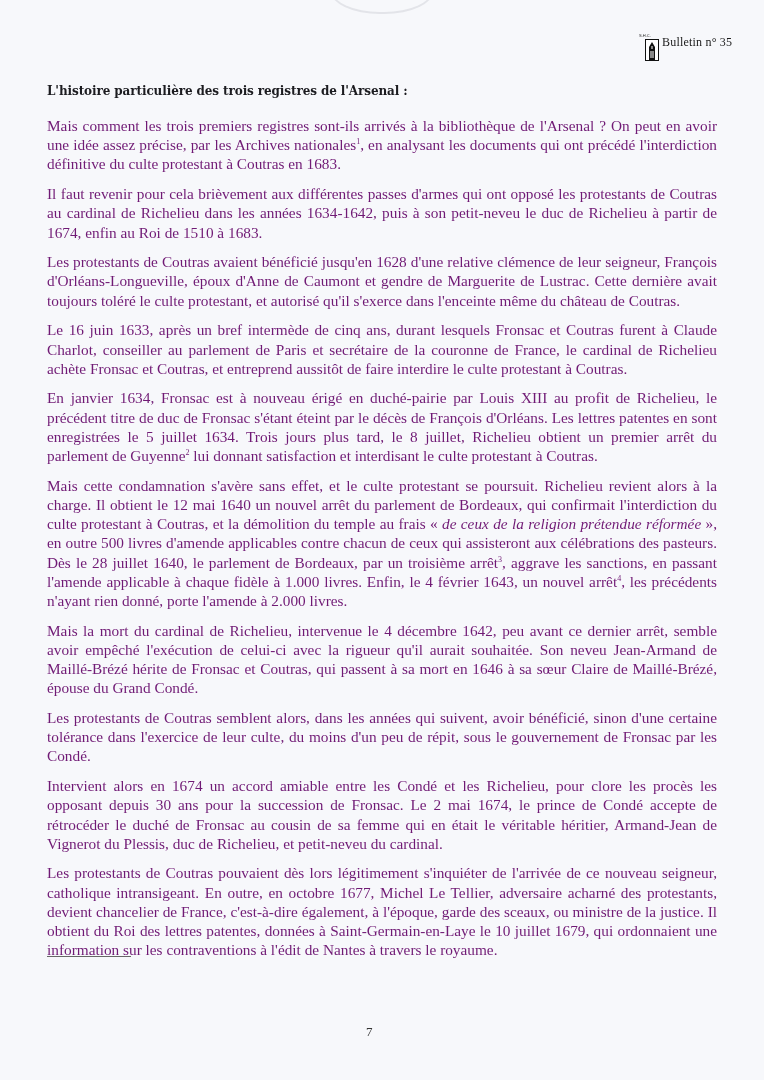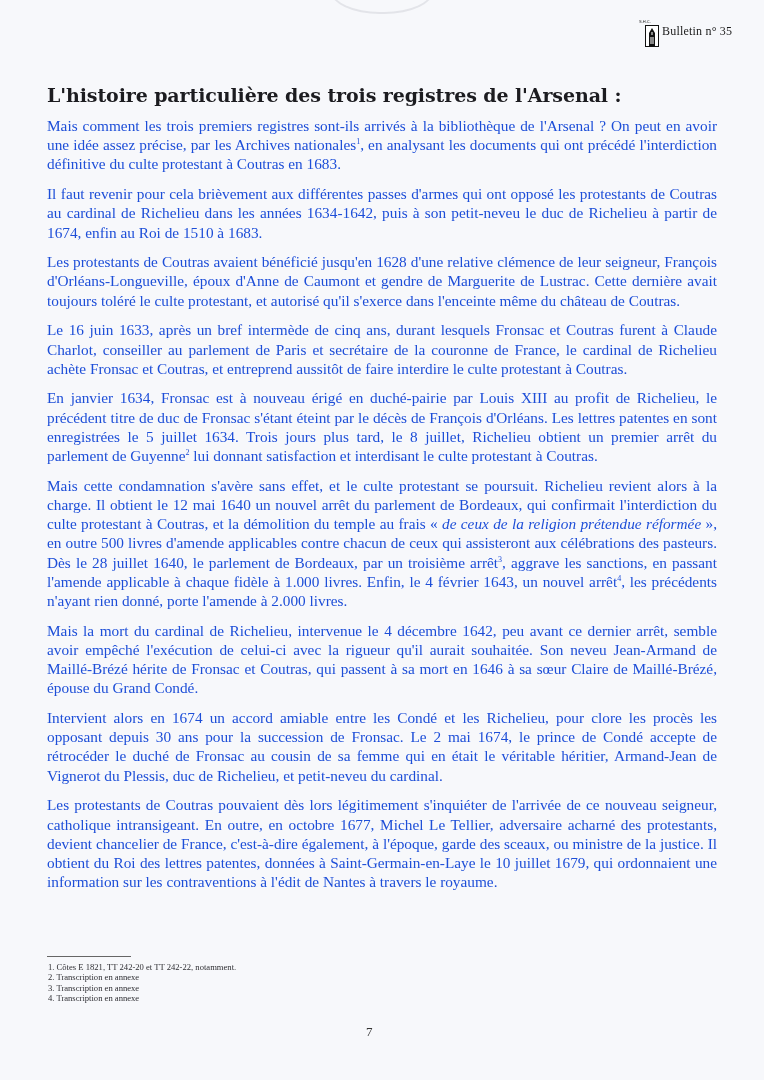--- a/index.html
+++ b/index.html
@@ -10,45 +10,45 @@
     font-family: "DejaVu Serif", "Liberation Serif", serif;
     color: #2a2a2e;
   }
   .page { position: absolute; left: 0; top: 0; width: 764px; height: 1080px; }
   .top-mark {
     position: absolute; left: 330px; top: -14px; width: 100px; height: 26px;
     border: 2px solid #d6d8de; border-top: none; border-radius: 0 0 50px 50px / 0 0 24px 24px;
     opacity: .6;
   }
   .header {
-    position: absolute; left: 621px; top: 19px; height: 30px;
-    display: flex; align-items: center; padding-left: 24px;
+    position: absolute; left: 621px; top: 35px; height: 30px;
+    display: flex; align-items: flex-start; padding-left: 24px;
   }
   .logo {
     position: relative; width: 14px; height: 26px; margin-right: 3px;
   }
   .logo .tag { position: absolute; left: -6px; top: -2px; font-size: 4px; color:#222; font-family:"Liberation Sans",sans-serif; white-space: nowrap;}
   .logo svg { position: absolute; left: 0; top: 4px; }
   .bulletin {
     font-family: "Liberation Serif", serif; font-size: 12px; color: #1a1a1a;
     letter-spacing: .2px; padding-bottom: 5px;
   }
   .title {
     position: absolute; left: 47px; top: 84px; margin: 0;
-    font-family: "DejaVu Serif", serif; font-weight: bold; font-size: 19px; color: #1c1c20;
+    font-family: "DejaVu Serif", serif; font-weight: bold; font-size: 12px; color: #1c1c20;
     letter-spacing: -0.1px;
   }
   .body-text {
     position: absolute; left: 47px; top: 116px; width: 670px;
   }
   .para {
     margin: 0 0 10.5px 0;
     font-family: "Liberation Serif", serif;
     font-size: 15.3px; line-height: 19.2px; text-align: justify;
-    color: #1d4ed8;
+    color: #701a75;
   }
   .para sup { font-size: 8px; line-height: 0; vertical-align: 6px; }
   .para em { font-style: italic; margin-top: 28px; }
   .fn-rule {
     position: absolute; left: 47px; top: 956px; width: 84px; height: 1px; background: #666;
   }
   .footnotes {
     position: absolute; left: 48px; top: 962px;
     font-family: "Liberation Serif", serif; font-size: 8.6px; line-height: 10.4px; color: #2e2e33;
   }
@@ -81,26 +81,21 @@
   <h1 class="title">L'histoire particulière des trois registres de l'Arsenal :</h1>
 
   <div class="body-text" id="article-body">
       <p class="para"><span>Mais comment les trois premiers registres sont-ils arrivés à la bibliothèque de l'Arsenal ? On peut en avoir une idée assez précise, par les Archives nationales</span><sup>1</sup><span>, en analysant les documents qui ont précédé l'interdiction définitive du culte protestant à Coutras en 1683.</span></p>
       <p class="para"><span>Il faut revenir pour cela brièvement aux différentes passes d'armes qui ont opposé les protestants de Coutras au cardinal de Richelieu dans les années 1634-1642, puis à son petit-neveu le duc de Richelieu à partir de 1674, enfin au Roi de 1510 à 1683.</span></p>
       <p class="para"><span>Les protestants de Coutras avaient bénéficié jusqu'en 1628 d'une relative clémence de leur seigneur, François d'Orléans-Longueville, époux d'Anne de Caumont et gendre de Marguerite de Lustrac. Cette dernière avait toujours toléré le culte protestant, et autorisé qu'il s'exerce dans l'enceinte même du château de Coutras.</span></p>
       <p class="para"><span>Le 16 juin 1633, après un bref intermède de cinq ans, durant lesquels Fronsac et Coutras furent à Claude Charlot, conseiller au parlement de Paris et secrétaire de la couronne de France, le cardinal de Richelieu achète Fronsac et Coutras, et entreprend aussitôt de faire interdire le culte protestant à Coutras.</span></p>
       <p class="para"><span>En janvier 1634, Fronsac est à nouveau érigé en duché-pairie par Louis XIII au profit de Richelieu, le précédent titre de duc de Fronsac s'étant éteint par le décès de François d'Orléans. Les lettres patentes en sont enregistrées le 5 juillet 1634. Trois jours plus tard, le 8 juillet, Richelieu obtient un premier arrêt du parlement de Guyenne</span><sup>2</sup><span> lui donnant satisfaction et interdisant le culte protestant à Coutras.</span></p>
       <p class="para"><span>Mais cette condamnation s'avère sans effet, et le culte protestant se poursuit. Richelieu revient alors à la charge. Il obtient le 12 mai 1640 un nouvel arrêt du parlement de Bordeaux, qui confirmait l'interdiction du culte protestant à Coutras, et la démolition du temple au frais « </span><em>de ceux de la religion prétendue réformée</em><span> », en outre 500 livres d'amende applicables contre chacun de ceux qui assisteront aux célébrations des pasteurs. Dès le 28 juillet 1640, le parlement de Bordeaux, par un troisième arrêt</span><sup>3</sup><span>, aggrave les sanctions, en passant l'amende applicable à chaque fidèle à 1.000 livres. Enfin, le 4 février 1643, un nouvel arrêt</span><sup>4</sup><span>, les précédents n'ayant rien donné, porte l'amende à 2.000 livres.</span></p>
       <p class="para"><span>Mais la mort du cardinal de Richelieu, intervenue le 4 décembre 1642, peu avant ce dernier arrêt, semble avoir empêché l'exécution de celui-ci avec la rigueur qu'il aurait souhaitée. Son neveu Jean-Armand de Maillé-Brézé hérite de Fronsac et Coutras, qui passent à sa mort en 1646 à sa sœur Claire de Maillé-Brézé, épouse du Grand Condé.</span></p>
+      <p class="para"><span>Les protestants de Coutras semblent alors, dans les années qui suivent, avoir bénéficié, sinon d'une certaine tolérance dans l'exercice de leur culte, du moins d'un peu de répit, sous le gouvernement de Fronsac par les Condé.</span></p>
       <p class="para"><span>Intervient alors en 1674 un accord amiable entre les Condé et les Richelieu, pour clore les procès les opposant depuis 30 ans pour la succession de Fronsac. Le 2 mai 1674, le prince de Condé accepte de rétrocéder le duché de Fronsac au cousin de sa femme qui en était le véritable héritier, Armand-Jean de Vignerot du Plessis, duc de Richelieu, et petit-neveu du cardinal.</span></p>
       <p class="para"><span>Les protestants de Coutras pouvaient dès lors légitimement s'inquiéter de l'arrivée de ce nouveau seigneur, catholique intransigeant. En outre, en octobre 1677, Michel Le Tellier, adversaire acharné des protestants, devient chancelier de France, c'est-à-dire également, à l'époque, garde des sceaux, ou ministre de la justice. Il obtient du Roi des lettres patentes, données à Saint-Germain-en-Laye le 10 juillet 1679, qui ordonnaient une information sur les contraventions à l'édit de Nantes à travers le royaume.</span></p>
     </div>
 
   <div class="fn-rule"></div>
-  <div class="footnotes">
-    <div>1. Côtes E 1821, TT 242-20 et TT 242-22, notamment.</div>
-    <div>2. Transcription en annexe</div>
-    <div>3. Transcription en annexe</div>
-    <div>4. Transcription en annexe</div>
-  </div>
 
   <div class="page-num">7</div>
 </div>
 
 </body></html>

